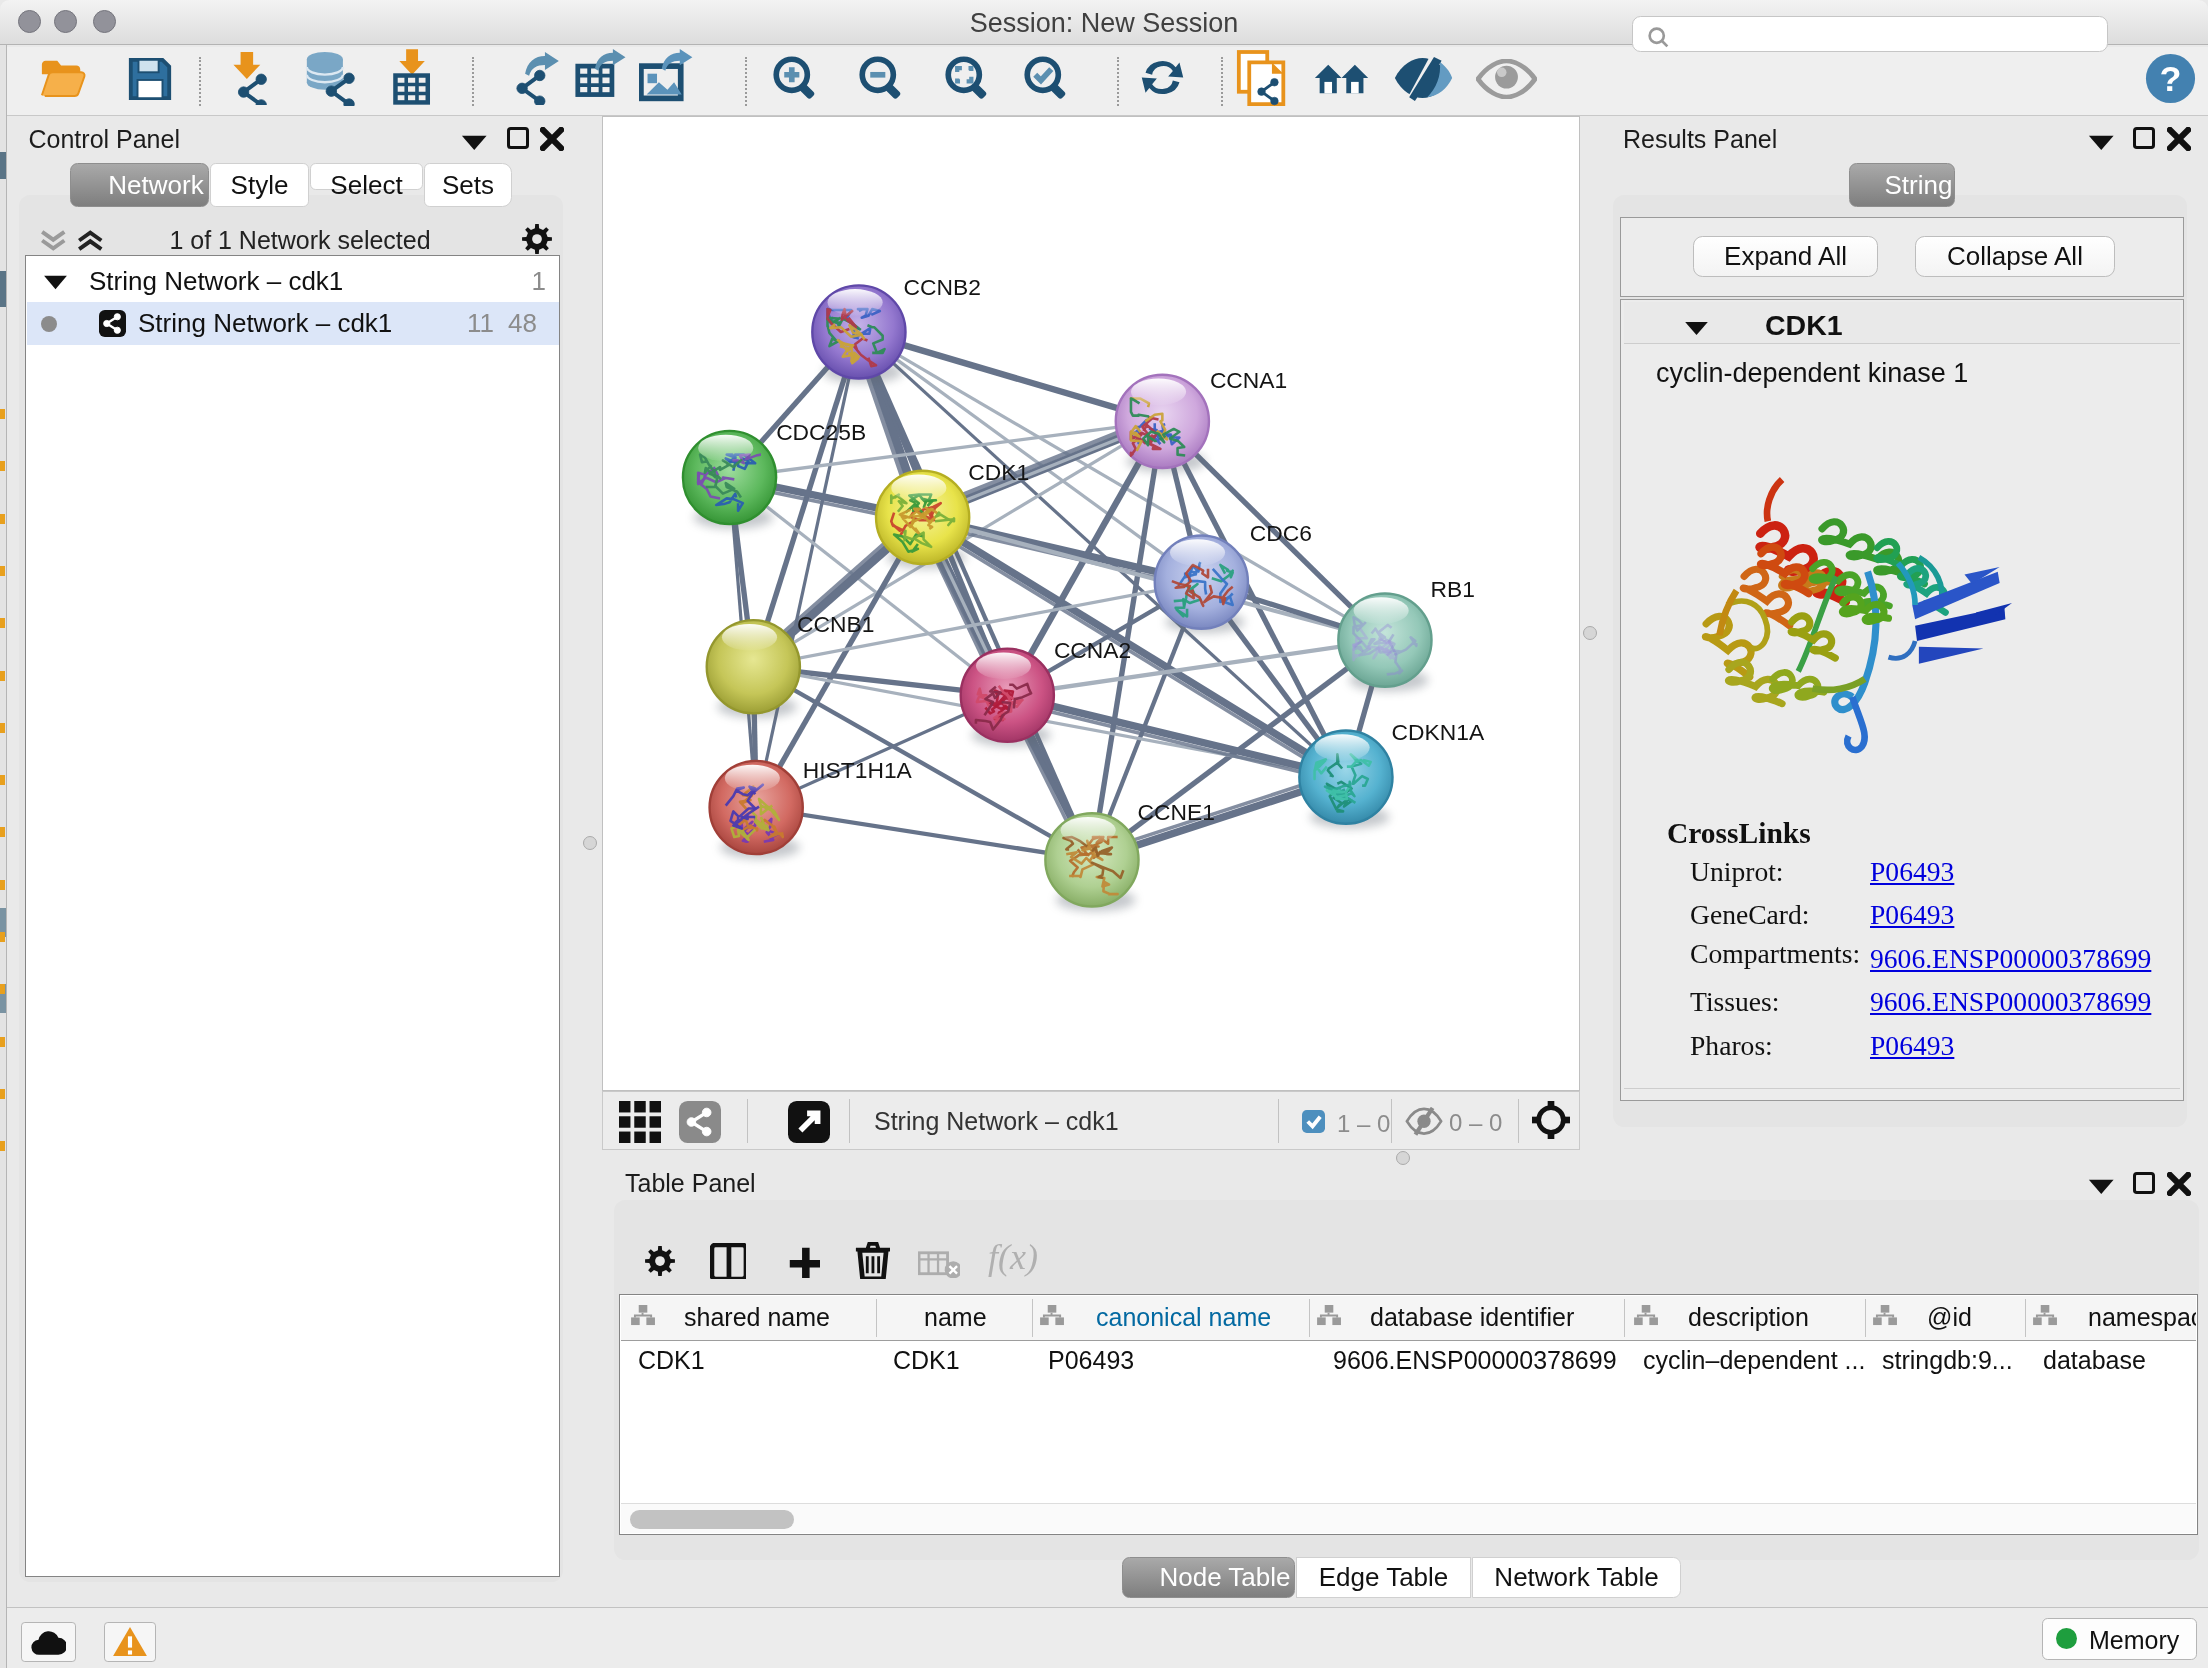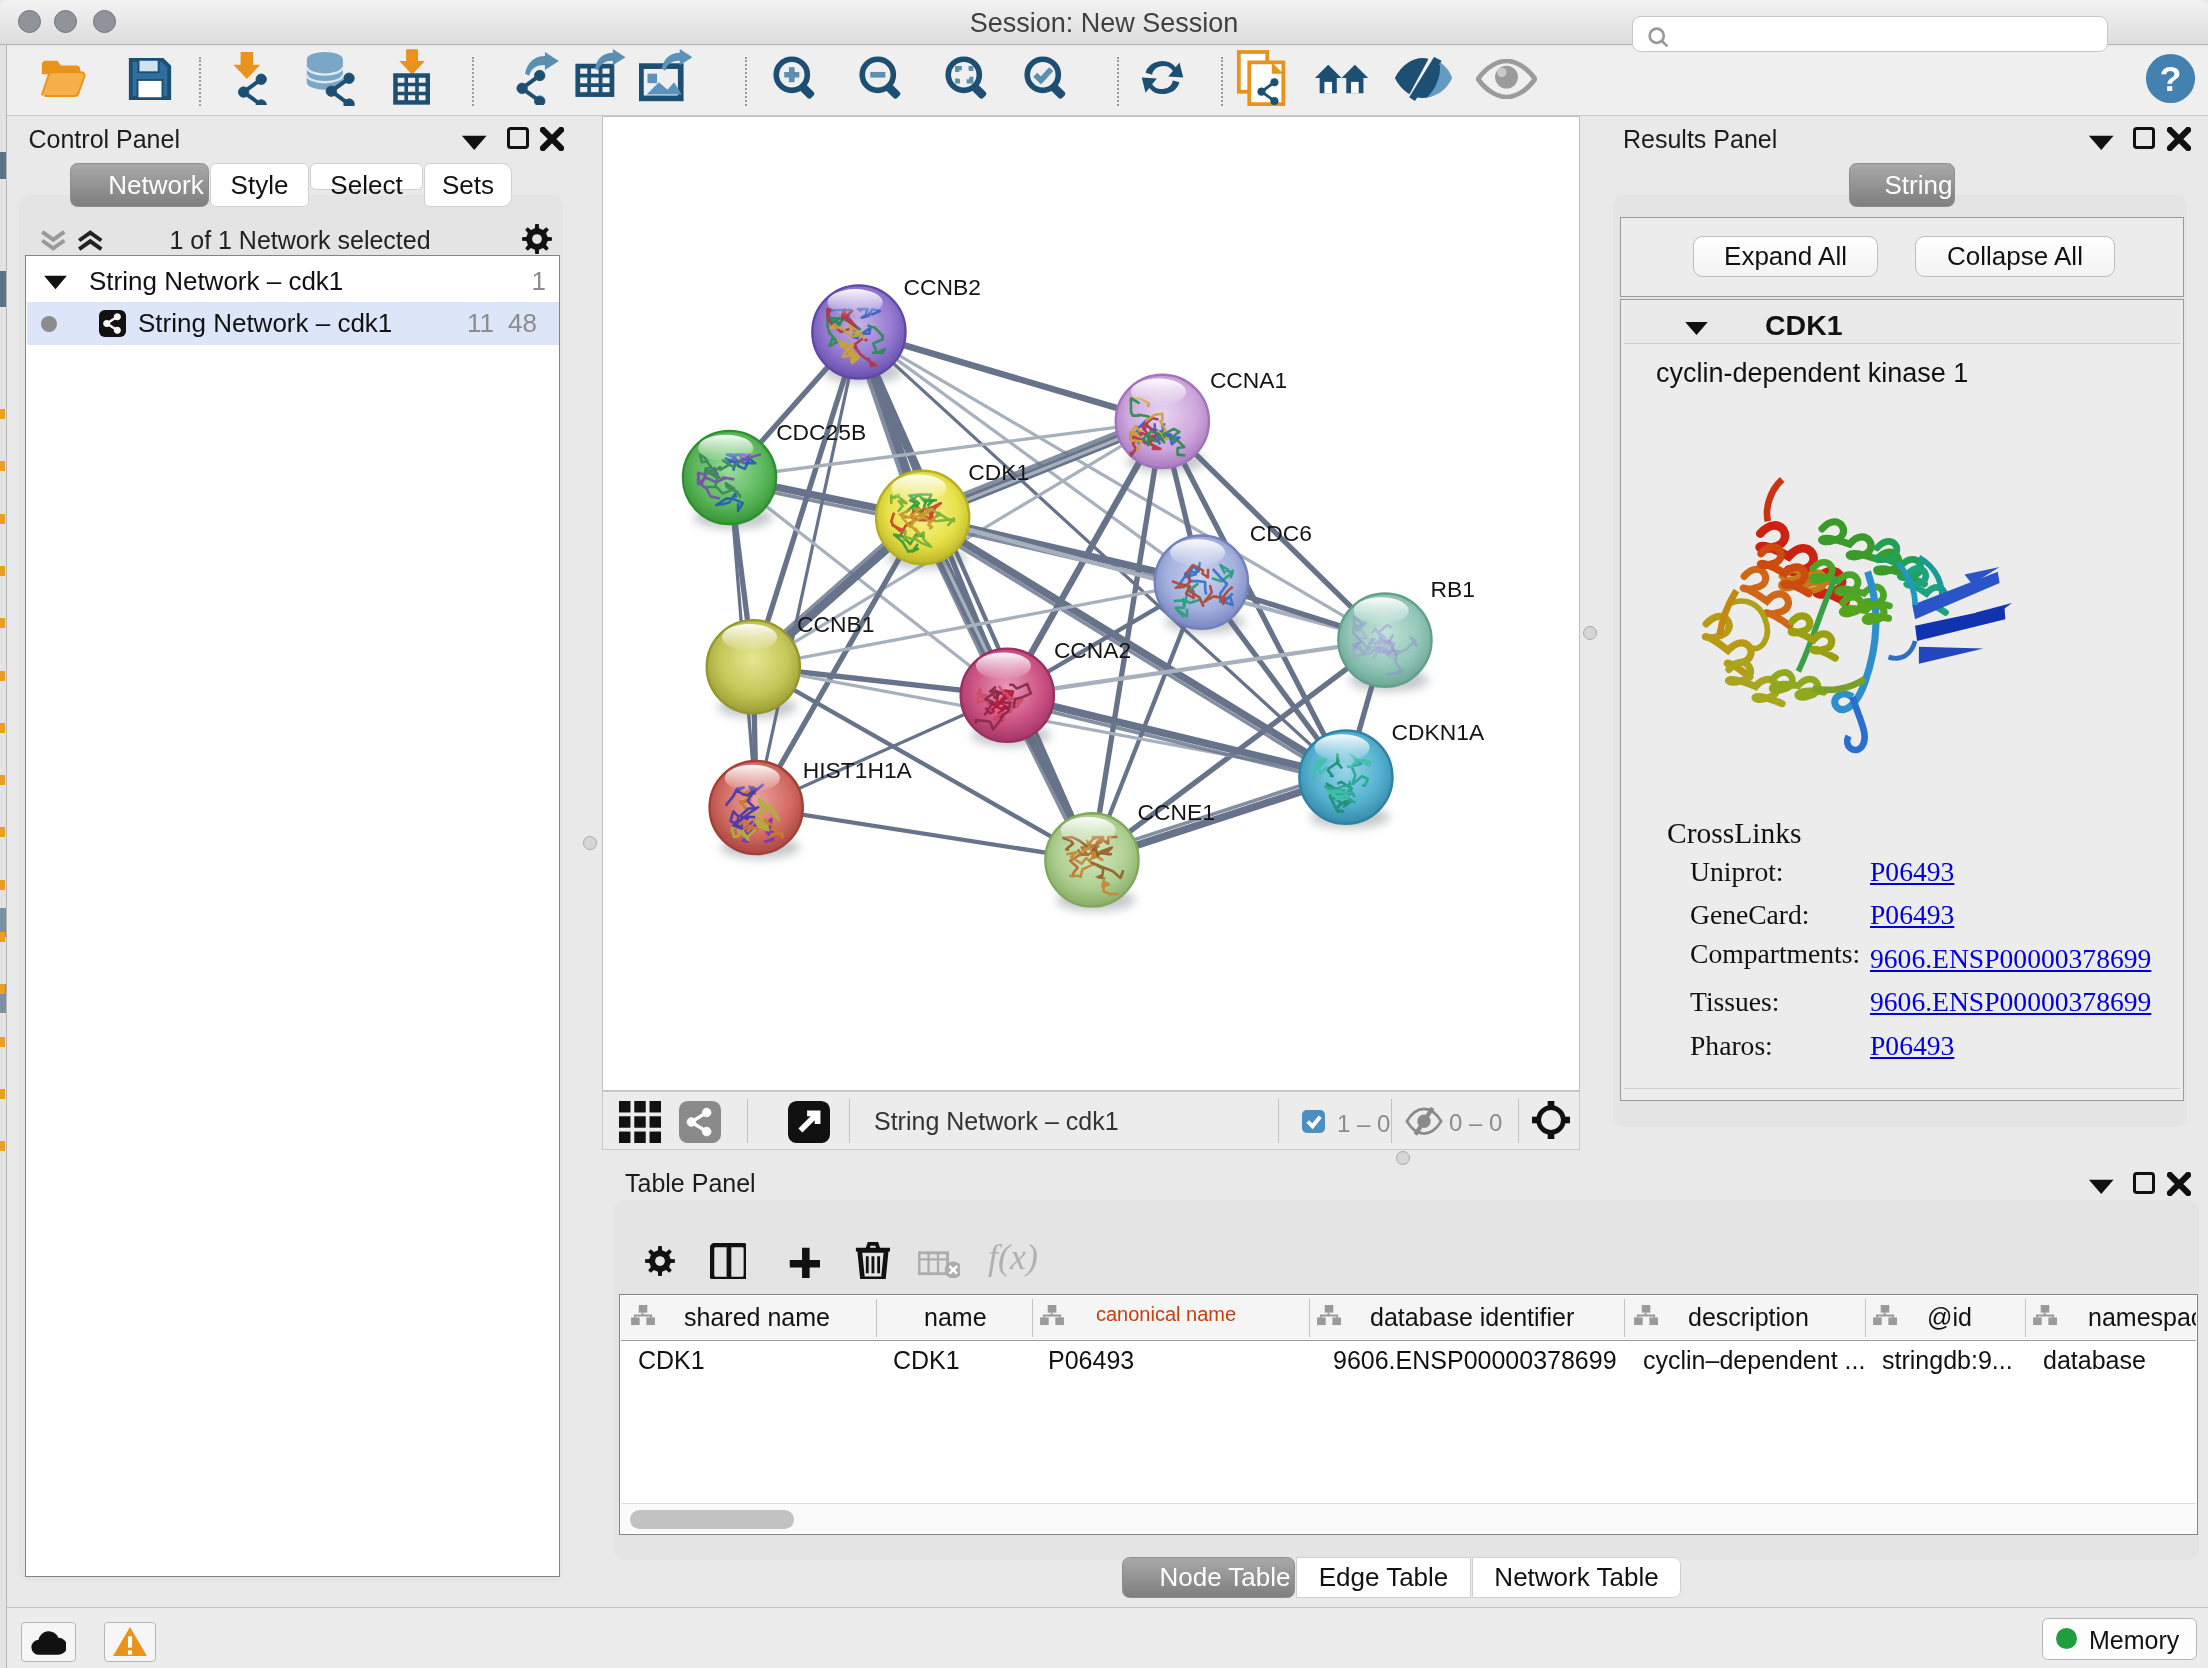--- a/index.html
+++ b/index.html
@@ -573,21 +573,21 @@
     <path d="M262 194 L330 196 L262 212 Z" fill="#2346bd"></path>
     <path d="M240 106 C252 120 258 135 258 150" fill="none" stroke="#2299bb" stroke-width="6"></path>
     <path d="M230 205 C245 210 255 200 258 188" fill="none" stroke="#2f6fc0" stroke-width="5"></path>
     <path d="M96 96 c 17 -19 31 7 11 11 c -16 6 -19 -10 14 10 c 17 -19 31 7 11 11 c -16 6 -19 -10 14 10" fill="none" stroke="#cf4a10" stroke-width="8" stroke-linecap="round"></path>
     <path d="M128 168 c 15 -18 29 7 10 10 c -14 6 -18 -9 13 9 c 15 -18 29 7 10 10 c -14 6 -18 -9 13 9" fill="none" stroke="#9aa012" stroke-width="7.5" stroke-linecap="round"></path>
     <path d="M182 148 c 15 -18 29 7 10 10 c -14 6 -18 -9 14 -2 c 15 -18 29 7 10 10 c -14 6 -18 -9 14 -2" fill="none" stroke="#55a41e" stroke-width="7.5" stroke-linecap="round"></path>
     <path d="M70 135 C60 150 55 165 52 182" fill="none" stroke="#c28912" stroke-width="7"></path>
     <path d="M150 238 C170 242 190 238 205 228" fill="none" stroke="#7aa025" stroke-width="7"></path>
   </svg>
 <div class="abs" style="left:1624px;top:1088px;width:556px;height:0;border-top:1.9px solid #cdcdcd"></div>
-<div class="abs serif" style="left:1667px;top:817px;font-size:29.5px;font-weight:normal;color:#111">CrossLinks</div>
+<div class="abs serif" style="left:1667px;top:817px;font-size:29.5px;font-weight:bold;color:#111">CrossLinks</div>
 <div class="abs serif" style="left:1690px;top:856px;font-size:27.6px;color:#111">Uniprot:</div>
 <div class="abs serif" style="left:1870px;top:856px;font-size:27.6px"><a class="lnk">P06493</a></div>
 <div class="abs serif" style="left:1690px;top:899px;font-size:27.6px;color:#111">GeneCard:</div>
 <div class="abs serif" style="left:1870px;top:899px;font-size:27.6px"><a class="lnk">P06493</a></div>
 <div class="abs serif" style="left:1690px;top:938px;font-size:27.6px;color:#111">Compartments:</div>
 <div class="abs serif" style="left:1870px;top:943px;font-size:27.6px"><a class="lnk">9606.ENSP00000378699</a></div>
 <div class="abs serif" style="left:1690px;top:986px;font-size:27.6px;color:#111">Tissues:</div>
 <div class="abs serif" style="left:1870px;top:986px;font-size:27.6px"><a class="lnk">9606.ENSP00000378699</a></div>
 <div class="abs serif" style="left:1690px;top:1030px;font-size:27.6px;color:#111">Pharos:</div>
 <div class="abs serif" style="left:1870px;top:1030px;font-size:27.6px"><a class="lnk">P06493</a></div>
@@ -640,21 +640,21 @@
 <div class="abs" style="left:924px;top:1303px;font-size:25px;color:#111">name</div>
 <div class="abs" style="left:1032px;top:1299px;width:0;height:38px;border-left:1.9px solid #c4c4c4"></div>
 <svg class="abs" style="left:1040px;top:1305px" width="25" height="21" viewBox="0 0 26 22">
     <g fill="#9a9a9a">
       <rect x="8" y="0" width="9" height="8"></rect>
       <rect x="0" y="13" width="9" height="8"></rect>
       <rect x="16" y="13" width="9" height="8"></rect>
       <path d="M12 8v3M4 13v-2h17v2" stroke="#9a9a9a" stroke-width="2" fill="none"></path>
     </g>
   </svg>
-<div class="abs" style="left:1096px;top:1303px;font-size:20px;color:#c2410c">canonical name</div>
+<div class="abs" style="left:1096px;top:1303px;font-size:25px;color:#0369a1">canonical name</div>
 <div class="abs" style="left:1309px;top:1299px;width:0;height:38px;border-left:1.9px solid #c4c4c4"></div>
 <svg class="abs" style="left:1317px;top:1305px" width="25" height="21" viewBox="0 0 26 22">
     <g fill="#9a9a9a">
       <rect x="8" y="0" width="9" height="8"></rect>
       <rect x="0" y="13" width="9" height="8"></rect>
       <rect x="16" y="13" width="9" height="8"></rect>
       <path d="M12 8v3M4 13v-2h17v2" stroke="#9a9a9a" stroke-width="2" fill="none"></path>
     </g>
   </svg>
 <div class="abs" style="left:1370px;top:1303px;font-size:25px;color:#111">database identifier</div>

